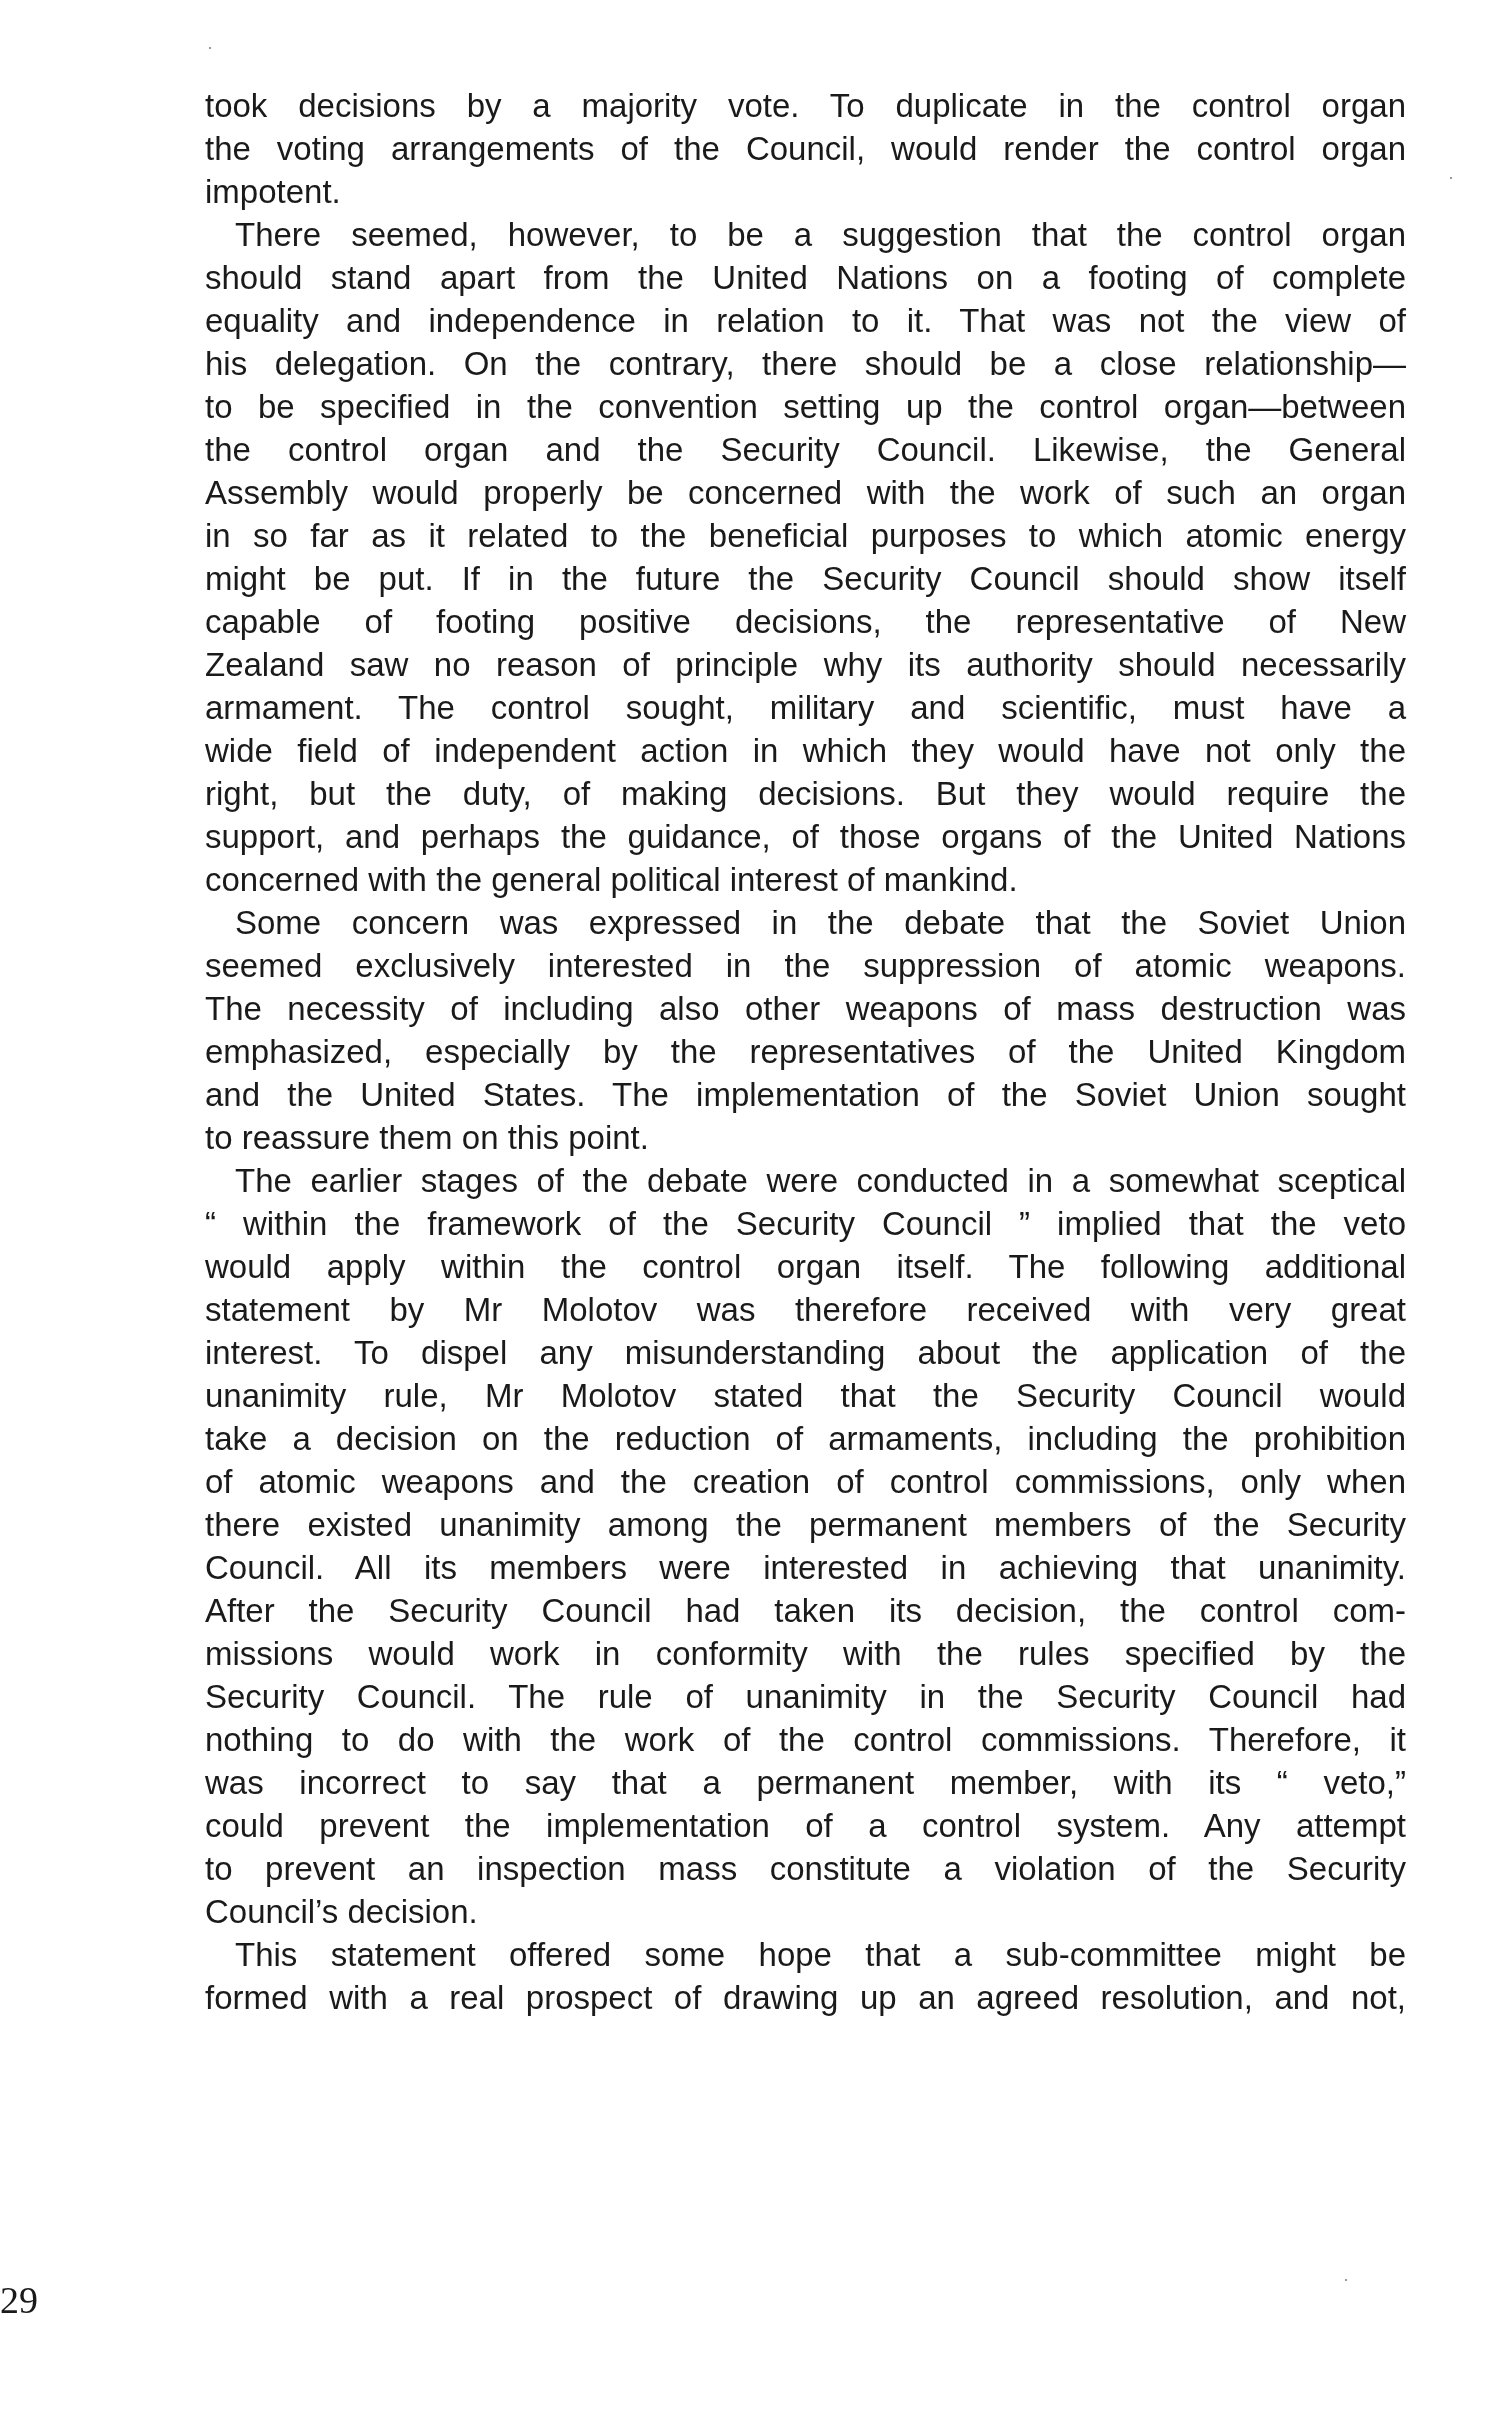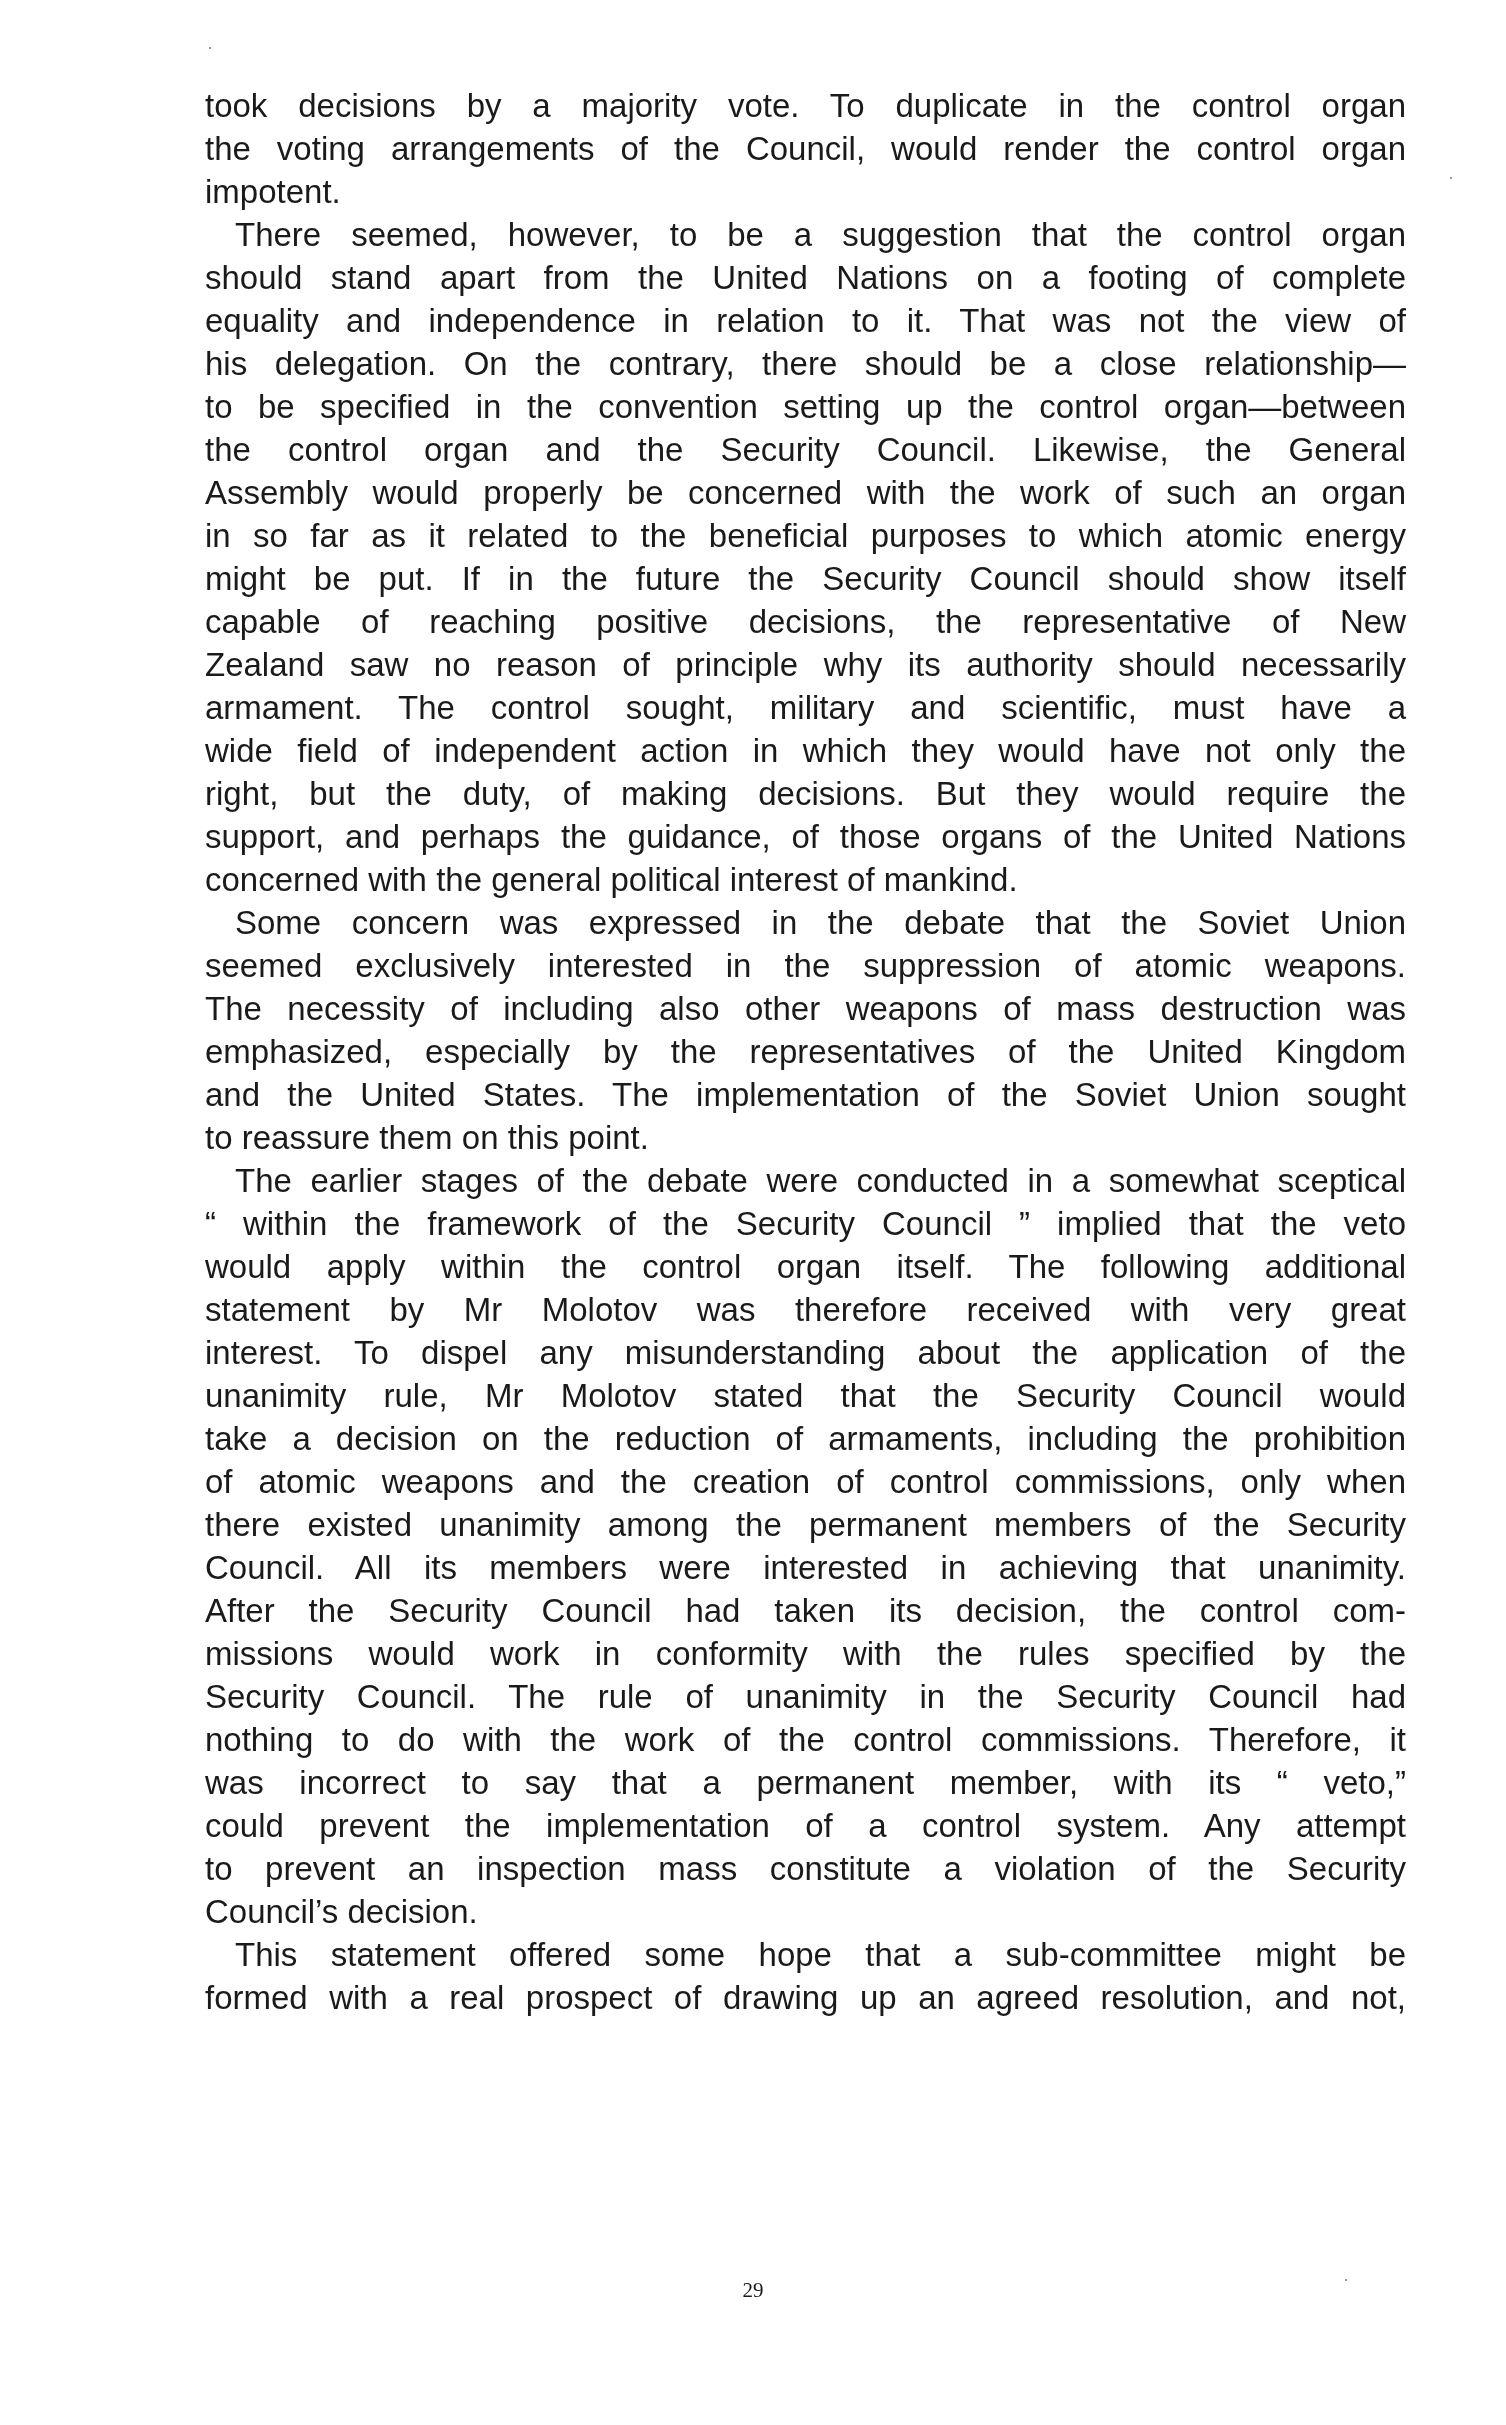--- a/index.html
+++ b/index.html
@@ -2,22 +2,22 @@
 <html style="font-size:11px"><head>
 <meta charset="utf-8">
 <style>
   html, body { margin:0; padding:0; background:#ffffff; }
   body { width:1506px; height:2426px; position:relative; overflow:hidden; }
   .page { position:absolute; left:161px; top:84px; width:1201px; color:#1a1a1a;
     font-family:Liberation Sans, sans-serif; font-size:33px;margin-left:44px; }
   .line { height:43px; line-height:43px; white-space:nowrap; text-align:justify; text-align-last:justify; }
   .line.last { text-align-last:left; }
   .line.indent { padding-left:30px; }
-  .pagenum { position:absolute; left:0; width:1506px; top:2278px; text-align:center;
-    font-family:"Liberation Serif","DejaVu Serif",serif; font-size:21px; color:#1a1a1a; }
+  .pagenum { position:absolute; left:0; width:1506px; top:2278px; 
+    font-family:"Liberation Serif","DejaVu Serif",serif; font-size:38px; color:#1a1a1a; }
   .speck { position:absolute; width:2.1px; height:2.1px; background:#777; border-radius:50%; }
 </style>
 </head>
 <body>
 
 <div class="speck" style="left:209px;top:47px;"></div>
 <div class="speck" style="left:1450px;top:177px;"></div>
 <div class="speck" style="left:1345px;top:2279px;"></div>
 
 <div class="page" id="body">
@@ -29,21 +29,21 @@
     <div>
       <div class="line indent">There seemed, however, to be a suggestion that the control organ</div>
       <div class="line">should stand apart from the United Nations on a footing of complete</div>
       <div class="line">equality and independence in relation to it.  That was not the view of</div>
       <div class="line">his delegation.  On the contrary, there should be a close relationship—</div>
       <div class="line">to be specified in the convention setting up the control organ—between</div>
       <div class="line">the control organ and the Security Council.  Likewise, the General</div>
       <div class="line">Assembly would properly be concerned with the work of such an organ</div>
       <div class="line">in so far as it related to the beneficial purposes to which atomic energy</div>
       <div class="line">might be put.  If in the future the Security Council should show itself</div>
-      <div class="line">capable of reaching positive decisions, the representative of New</div>
+      <div class="line">capable of footing positive decisions, the representative of New</div>
       <div class="line">Zealand saw no reason of principle why its authority should necessarily</div>
       <div class="line">armament.  The control sought, military and scientific, must have a</div>
       <div class="line">wide field of independent action in which they would have not only the</div>
       <div class="line">right, but the duty, of making decisions.  But they would require the</div>
       <div class="line">support, and perhaps the guidance, of those organs of the United Nations</div>
       <div class="line last">concerned with the general political interest of mankind.</div>
     </div>
     <div>
       <div class="line indent">Some concern was expressed in the debate that the Soviet Union</div>
       <div class="line">seemed exclusively interested in the suppression of atomic weapons.</div>

